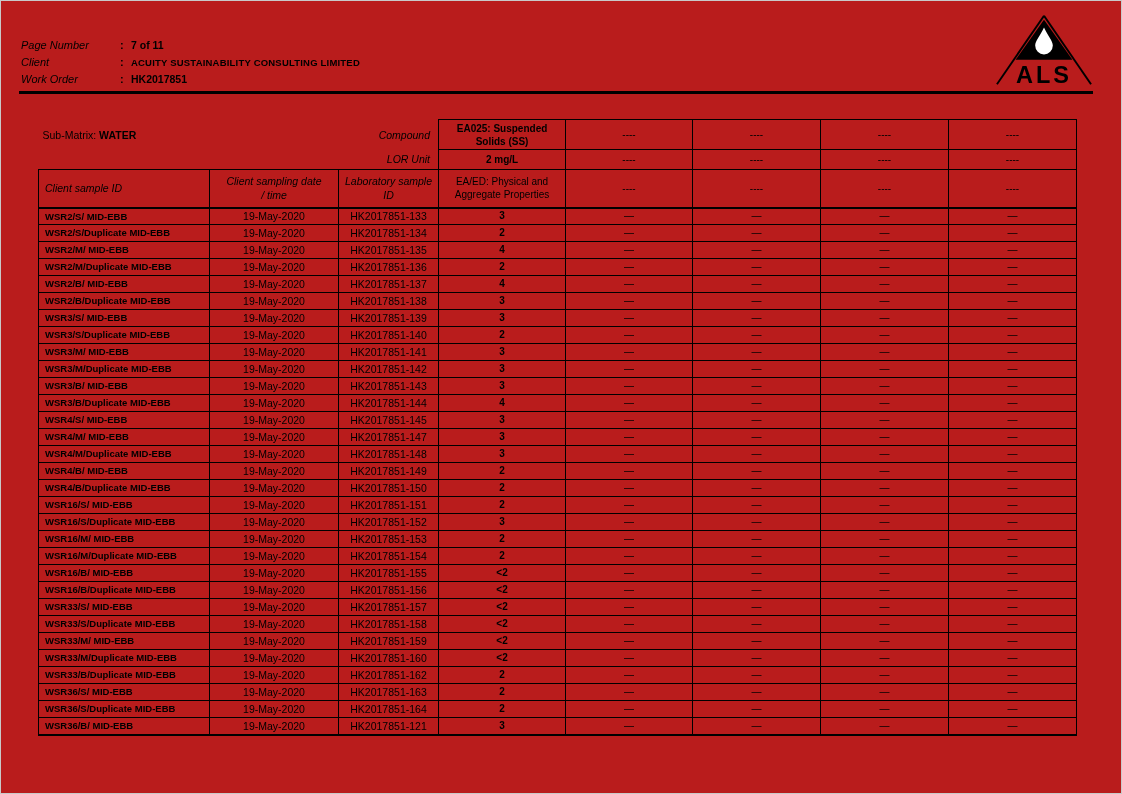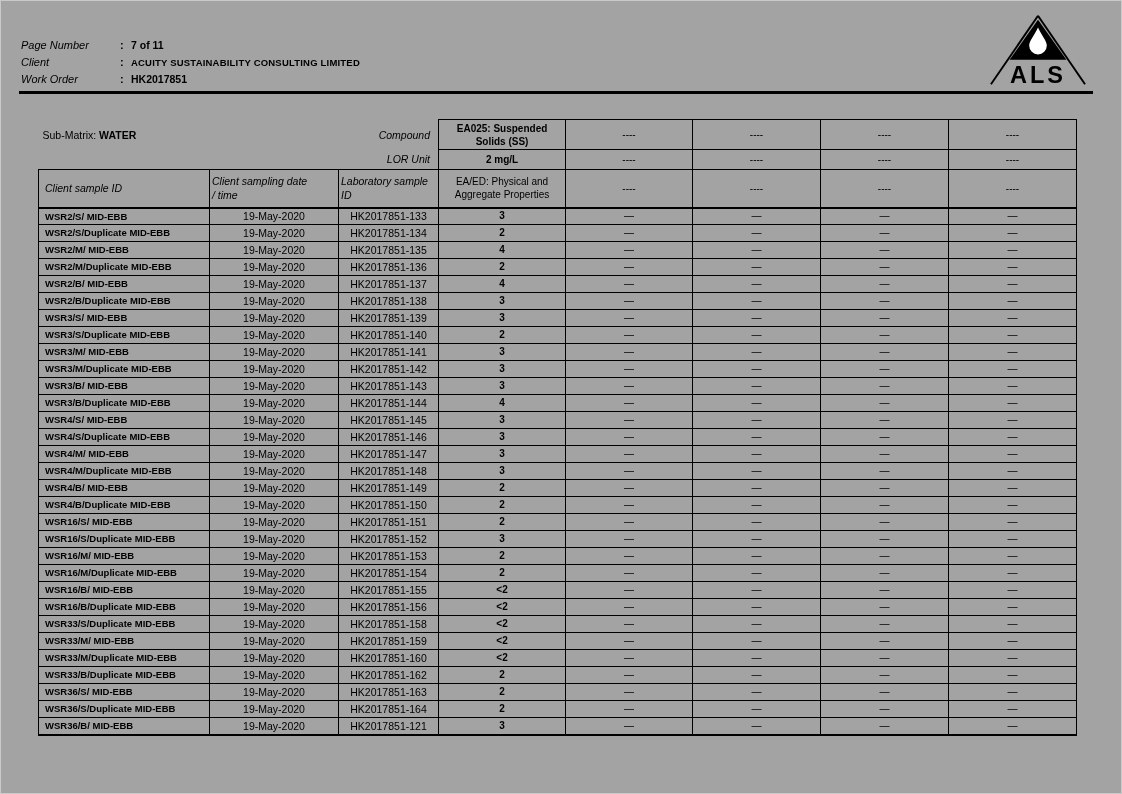--- a/index.html
+++ b/index.html
@@ -1,28 +1,28 @@
 <!DOCTYPE html>
 <html><head>
 <meta charset="utf-8">
 <style>
   * { margin:0; padding:0; box-sizing:border-box; }
   html,body { background:#e9e9e9; }
   body { width:1122px; height:794px; font-family:"Liberation Sans", sans-serif; color:#000; }
-  .page { position:relative; width:1122px; height:794px; background:#a3a3a3; border:1px solid #c9c9c9; overflow:hidden; }
+  .page { position:relative; width:1122px; height:794px; background:#b91c1c; border:1px solid #c9c9c9; overflow:hidden; }
 
   
   .meta { position:absolute; top:38px; left:20px; }
   .meta-row { display:flex; align-items:baseline; height:17px; }
   .meta-label { font-style:italic; font-size:11px; width:99px; }
   .meta-colon { font-size:11px; font-weight:700; width:11px; }
   .meta-value { font-weight:700; font-size:10.5px; }
   .meta-value-sm { font-size:9.5px; letter-spacing:0.2px; }
 
-  .logo { position:absolute; top:13px; right:34px; width:98px; height:74px; }
+  .logo { position:absolute; top:13px; right:28px; width:98px; height:74px; }
 
   .top-rule { position:absolute; top:90px; left:18px; width:1074px; height:3px; background:#000; }
 
   
   .table-wrap { position:absolute; top:118px; left:37px; }
   table { border-collapse:collapse; table-layout:fixed; width:1038px; }
   td { padding:0 2px; vertical-align:middle; }
   .nb { border:0; }
   .bc { border:1px solid #000; }
 
@@ -33,21 +33,21 @@
 
   .topleft { display:flex; justify-content:space-between; align-items:center; }
   .submatrix { font-size:10.5px; padding-left:2px; }
   .sm-value { font-weight:700; }
   .rowlabel { font-style:italic; font-size:10.5px; text-align:right; padding-right:6px; flex:1; }
 
   .compound-name { font-weight:700; font-size:10px; text-align:center; white-space:pre-line; line-height:1.3; }
   .lor-cell { font-size:10px; text-align:center;font-weight:bold; }
   .group-cell { font-size:10px; text-align:center; white-space:pre-line; line-height:1.3; }
   .hdr-dash { font-size:10px; text-align:center; }
-  .col-h { font-style:italic; font-size:10.5px; white-space:pre-line; line-height:1.35; }
+  .col-h { font-style:italic; font-size:10.5px; text-align:center; white-space:pre-line; line-height:1.35; }
   .col-h-left { text-align:left; padding-left:6px; }
 
   tr.r-cols td { border-bottom:2.5px solid #000; }
   tbody tr:last-child td { border-bottom:2.5px solid #000; }
 
   tbody td { line-height:1; }
   .c-sample { font-weight:700; font-size:9.5px; text-align:left; padding-left:6px;margin-left:12px; }
   .c-date { font-size:10.5px; text-align:center; }
   .c-lab { font-size:10.5px; text-align:center; }
   .c-val { font-weight:700; font-size:10px; text-align:center; }
@@ -269,30 +269,20 @@
             <td class="bc c-sample">WSR4/S/ MID-EBB</td>
             <td class="bc c-date">19-May-2020</td>
             <td class="bc c-lab">HK2017851-145</td>
             <td class="bc c-val">3</td>
             <td class="bc c-dash">—</td>
             <td class="bc c-dash">—</td>
             <td class="bc c-dash">—</td>
             <td class="bc c-dash">—</td>
           </tr>
           <tr>
-            <td class="bc c-sample">WSR4/S/Duplicate MID-EBB</td>
-            <td class="bc c-date">19-May-2020</td>
-            <td class="bc c-lab">HK2017851-146</td>
-            <td class="bc c-val">3</td>
-            <td class="bc c-dash">—</td>
-            <td class="bc c-dash">—</td>
-            <td class="bc c-dash">—</td>
-            <td class="bc c-dash">—</td>
-          </tr>
-          <tr>
             <td class="bc c-sample">WSR4/M/ MID-EBB</td>
             <td class="bc c-date">19-May-2020</td>
             <td class="bc c-lab">HK2017851-147</td>
             <td class="bc c-val">3</td>
             <td class="bc c-dash">—</td>
             <td class="bc c-dash">—</td>
             <td class="bc c-dash">—</td>
             <td class="bc c-dash">—</td>
           </tr>
           <tr>
@@ -372,20 +362,30 @@
             <td class="bc c-val">&lt;2</td>
             <td class="bc c-dash">—</td>
             <td class="bc c-dash">—</td>
             <td class="bc c-dash">—</td>
             <td class="bc c-dash">—</td>
           </tr>
           <tr>
             <td class="bc c-sample">WSR16/B/Duplicate MID-EBB</td>
             <td class="bc c-date">19-May-2020</td>
             <td class="bc c-lab">HK2017851-156</td>
+            <td class="bc c-val">&lt;2</td>
+            <td class="bc c-dash">—</td>
+            <td class="bc c-dash">—</td>
+            <td class="bc c-dash">—</td>
+            <td class="bc c-dash">—</td>
+          </tr>
+          <tr>
+            <td class="bc c-sample">WSR33/S/ MID-EBB</td>
+            <td class="bc c-date">19-May-2020</td>
+            <td class="bc c-lab">HK2017851-157</td>
             <td class="bc c-val">&lt;2</td>
             <td class="bc c-dash">—</td>
             <td class="bc c-dash">—</td>
             <td class="bc c-dash">—</td>
             <td class="bc c-dash">—</td>
           </tr>
           <tr>
             <td class="bc c-sample">WSR33/S/Duplicate MID-EBB</td>
             <td class="bc c-date">19-May-2020</td>
             <td class="bc c-lab">HK2017851-158</td>

